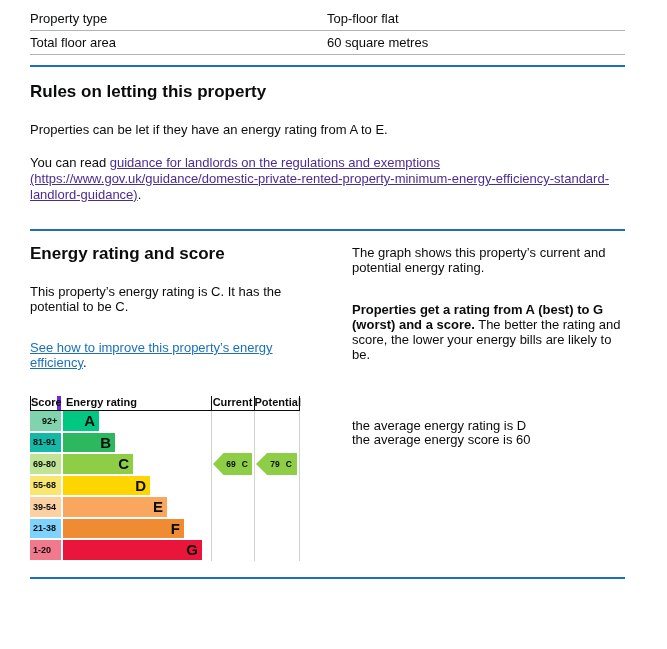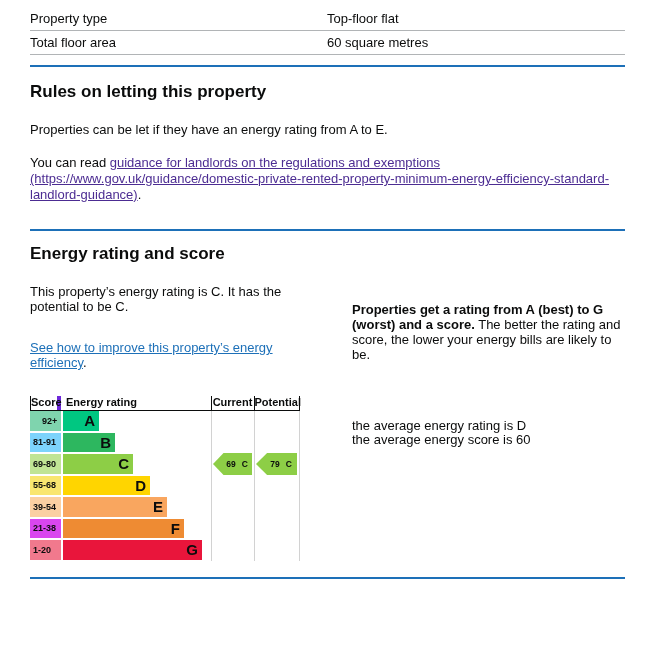--- a/index.html
+++ b/index.html
@@ -62,57 +62,58 @@
   <p class="para" style="top:155px; width:595px; line-height:16px;"><span>You can read </span><a class="link-visited">guidance for landlords on the regulations and exemptions (https://www.gov.uk/guidance/domestic-private-rented-property-minimum-energy-efficiency-standard-landlord-guidance)</a><span>.</span></p>
 
   <div class="rule-blue" style="top:229px;"></div>
 
   <h2 class="section-h" style="top:244px;">Energy rating and score</h2>
 
   <p class="para col-left" style="top:284px;">This property’s energy rating is C. It has the potential to be C.</p>
 
   <p class="para col-left" style="top:340px;"><a class="link-blue">See how to improve this property’s energy efficiency</a><span>.</span></p>
 
+  <p class="para col-right" style="top:245px;">The graph shows this property’s current and potential energy rating.</p>
 
   <p class="para col-right" style="top:302px;"><strong>Properties get a rating from A (best) to G (worst) and a score.</strong><span> The better the rating and score, the lower your energy bills are likely to be.</span></p>
 
 
   <p class="para col-right" style="top:418px;">the average energy rating is D</p>
   <p class="para col-right" style="top:432px;">the average energy score is 60</p>
 
   <div class="epc-chart">
     <div class="epc-header">
       <div class="h-score">Score</div>
       <div class="h-rating">Energy rating</div>
       <div class="h-current">Current</div>
       <div class="h-potential">Potential</div>
     </div>
     <div class="epc-body" id="epc-body">
         <div class="epc-row">
           <div class="score-cell" style="background: rgb(127, 212, 174); padding-left: 12px;">92+</div>
           <div class="band-bar" style="background: rgb(0, 199, 129); width: 36px;">A</div>
         </div>
         <div class="epc-row">
-          <div class="score-cell" style="background: #7dd3fc;">81-91</div>
+          <div class="score-cell" style="background: #14b8a6;">81-91</div>
           <div class="band-bar" style="background: rgb(45, 183, 95); width: 52px;">B</div>
         </div>
         <div class="epc-row">
           <div class="score-cell" style="background: rgb(192, 228, 149);">69-80</div>
           <div class="band-bar" style="background: rgb(141, 206, 70); width: 70px;">C</div>
         </div>
         <div class="epc-row">
           <div class="score-cell" style="background: rgb(249, 230, 111);">55-68</div>
           <div class="band-bar" style="background: rgb(255, 213, 0); width: 87px;">D</div>
         </div>
         <div class="epc-row">
           <div class="score-cell" style="background: rgb(251, 208, 162);">39-54</div>
           <div class="band-bar" style="background: rgb(249, 166, 95); width: 104px;">E</div>
         </div>
         <div class="epc-row">
-          <div class="score-cell" style="background: #d946ef;">21-38</div>
+          <div class="score-cell" style="background: #7dd3fc;">21-38</div>
           <div class="band-bar" style="background: rgb(238, 139, 51); width: 121px;">F</div>
         </div>
         <div class="epc-row">
           <div class="score-cell" style="background: rgb(241, 121, 141);">1-20</div>
           <div class="band-bar" style="background: rgb(233, 21, 59); width: 139px;">G</div>
         </div>
       </div>
     <div class="v-line" style="left:180.5px;"></div>
     <div class="v-line" style="left:223.5px;"></div>
     <div class="v-line" style="left:268.5px;"></div>

